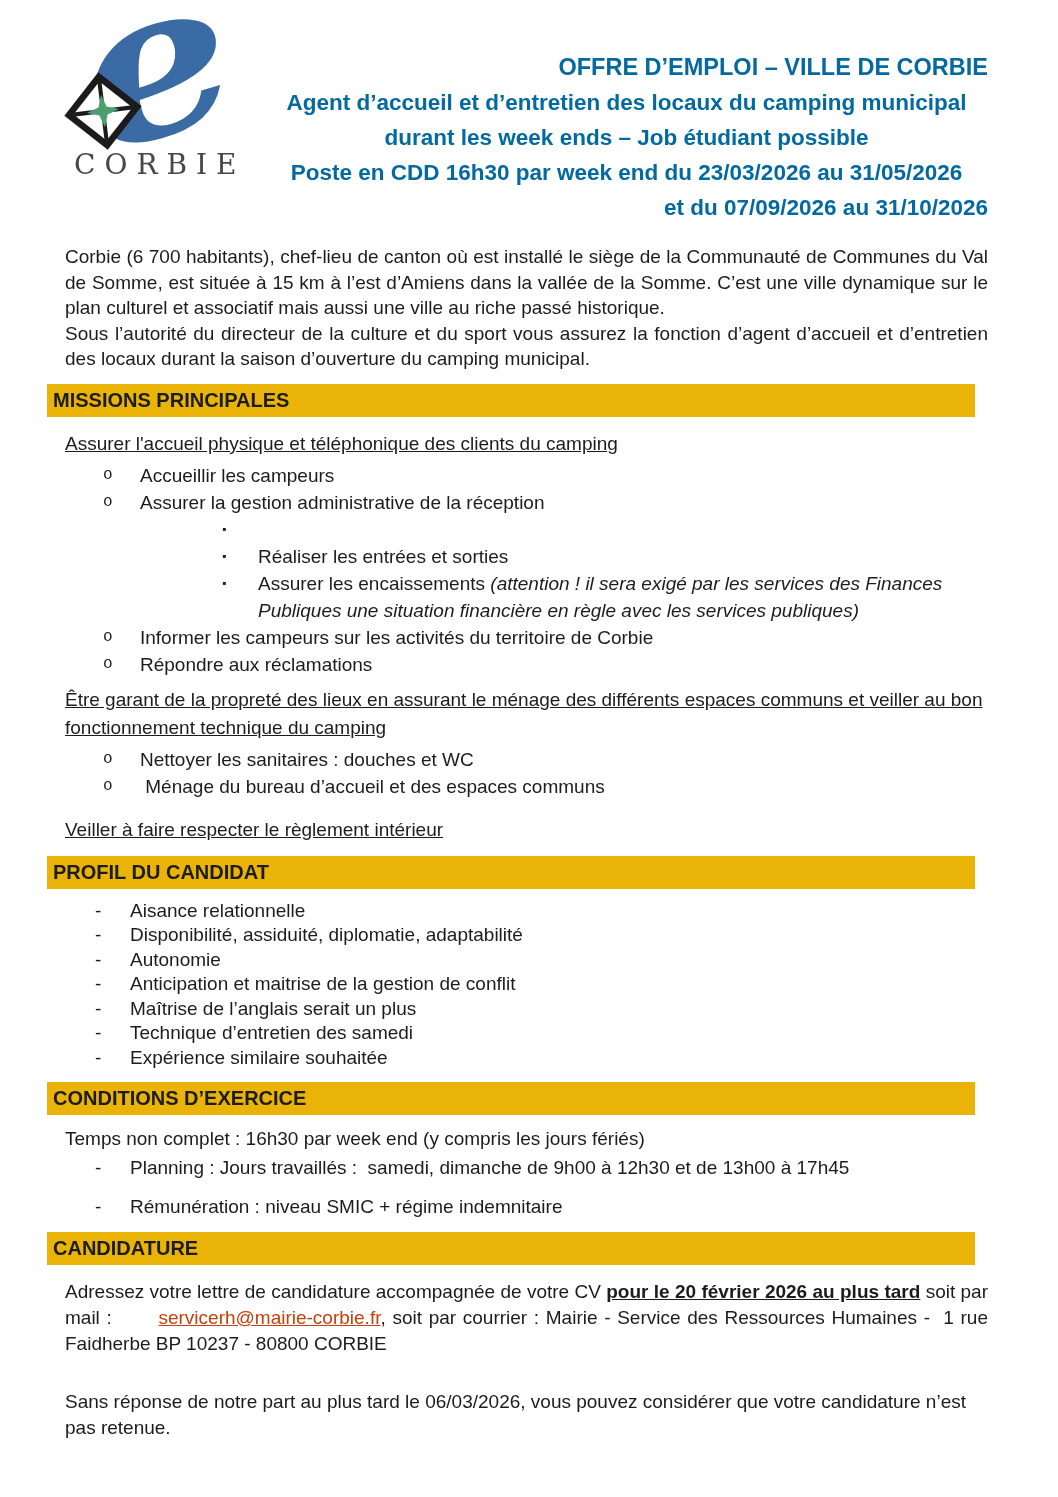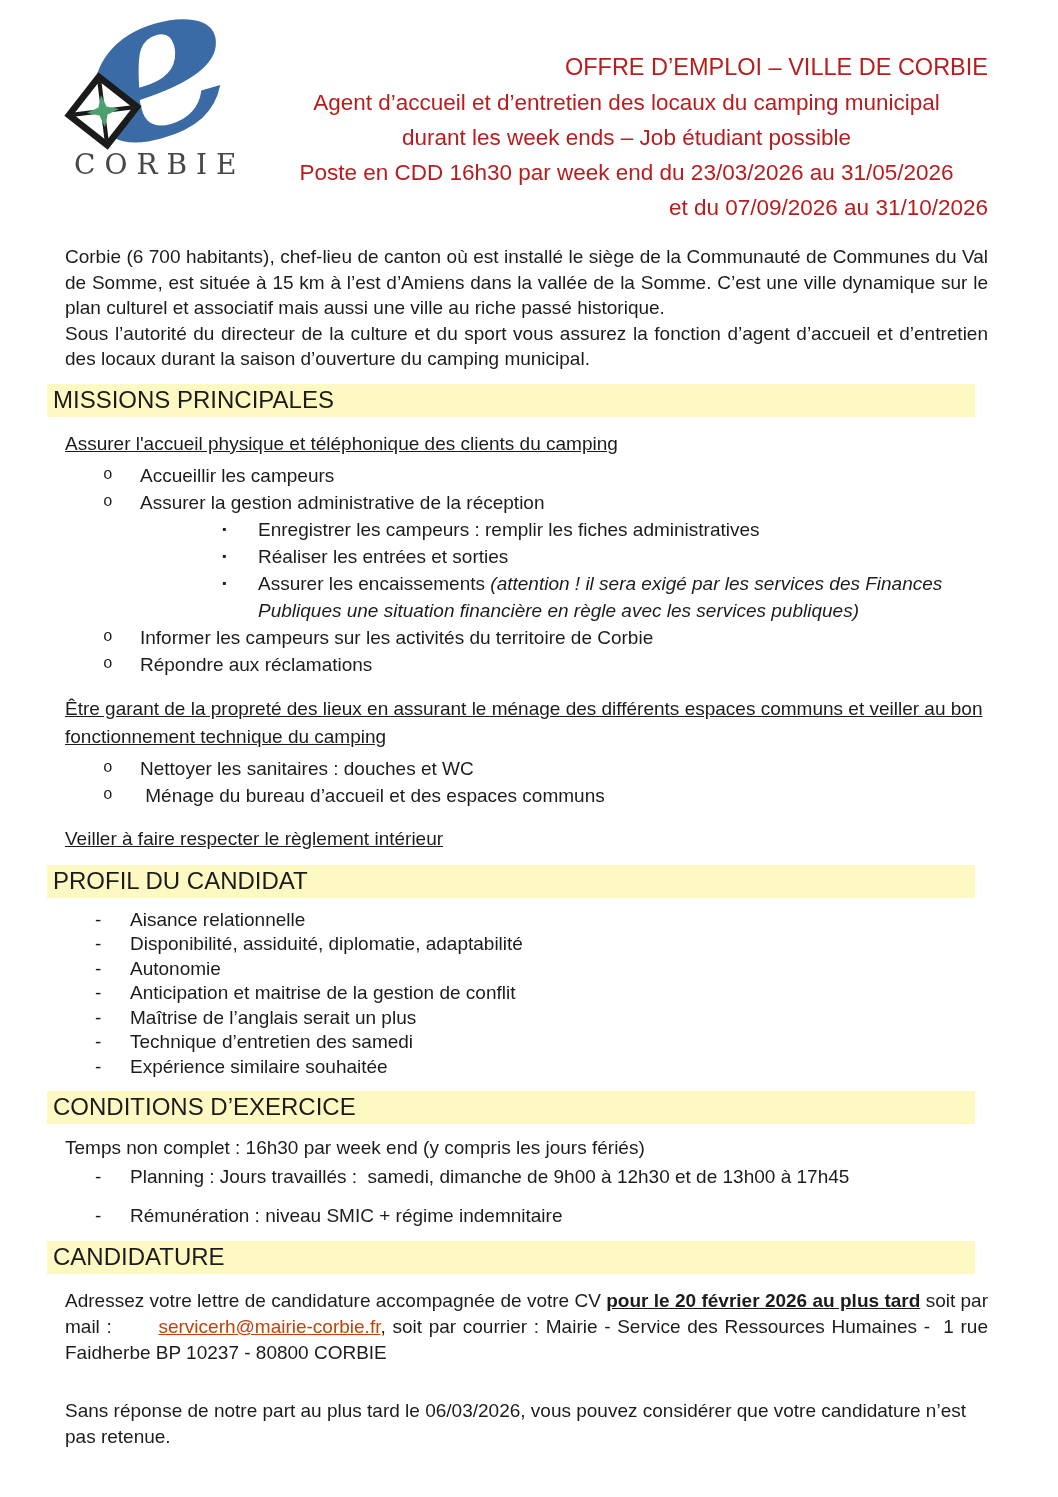--- a/index.html
+++ b/index.html
@@ -27,47 +27,47 @@
     transform-origin: 50% 60%;
   }
   .logo-diamond { position: absolute; left: -12px; top: 44px; width: 86px; height: 82px; }
   .logo-wordmark {
     margin-top: 10px; padding-left: 2px;
     font-family: "DejaVu Serif", serif;
     font-size: 28px; letter-spacing: 9px; color: #474747;
   }
   .title-block {
     flex: 1; margin-left: 18px; padding-top: 24px;
-    font-weight: normal; font-size: 22.5px; line-height: 35px; color: #b91c1c;
+    font-weight: bold; font-size: 22.5px; line-height: 35px; color: #0369a1;
   }
   .t-right { text-align: right; }
   .t-center { text-align: center; }
   .t-first { font-size: 23.5px; }
   
   .content { padding: 0 70px 0 65px; font-size: 19px; }
   .intro { margin: 0; text-align: justify; line-height: 25.5px; }
   .intro.first { margin-top: 19px; }
   .band {
-    background: #fef9c3;
-    font-weight: normal; font-size: 24px; line-height: 24px;
+    background: #eab308;
+    font-weight: bold; font-size: 20px; line-height: 24px;
     padding: 4px 6px 5px 6px;
     margin: 12px 13px 10px -18px;
   }
   .subhead { margin: 13px 0 4px 0; text-decoration: underline; line-height: 28px; }
   .li { display: flex; line-height: 27px; }
   .mk { flex: none; }
   .tx { flex: 1; white-space: pre-wrap; }
   .l1 { padding-left: 38px; }
   .l1 .mk { width: 37px; font-family: "Liberation Mono", monospace; font-size: 16px; }
   .l2 { padding-left: 157px; }
   .l2 .mk { width: 36px; font-size: 12px; }
   .ld { padding-left: 30px; }
   .ld .mk { width: 35px; }
   .it { font-style: italic; }
-  .g2 { margin-top: 17px; }
+  .g2 { margin-top: 8px; }
   .g3 { margin-top: 16px; }
   .profil-list .li { line-height: 24.5px; }
   .cond-intro { margin: 10px 0 2px 0; line-height: 27px; }
   .gap-top { margin-top: 12px; }
   .cand-p1 { margin: 14px 0 0 0; text-align: justify; line-height: 26px; }
   .cand-p1 span { white-space: pre-wrap; }
   .deadline { font-weight: bold; text-decoration: underline; }
   .email { color: #c2410c; text-decoration: underline; cursor: pointer; margin-left: 40px; }
   .cand-p2 { margin: 32px 0 0 0; line-height: 26px; }
 </style>
@@ -112,21 +112,20 @@
     <div class="li l1">
       <span class="mk">o</span>
       <span class="tx">Accueillir les campeurs</span>
     </div>
     <div class="li l1">
       <span class="mk">o</span>
       <span class="tx">Assurer la gestion administrative de la réception</span>
     </div>
     <div class="li l2">
       <span class="mk">▪</span>
-      <span class="tx">Enregistrer les campeurs : remplir les fiches administratives</span>
     </div>
     <div class="li l2">
       <span class="mk">▪</span>
       <span class="tx">Réaliser les entrées et sorties</span>
     </div>
     <div class="li l2">
       <span class="mk">▪</span>
       <span class="tx"><span>Assurer les encaissements </span><span class="it">(attention ! il sera exigé par les services des Finances Publiques une situation financière en règle avec les services publiques)</span></span>
     </div>
     <div class="li l1">

